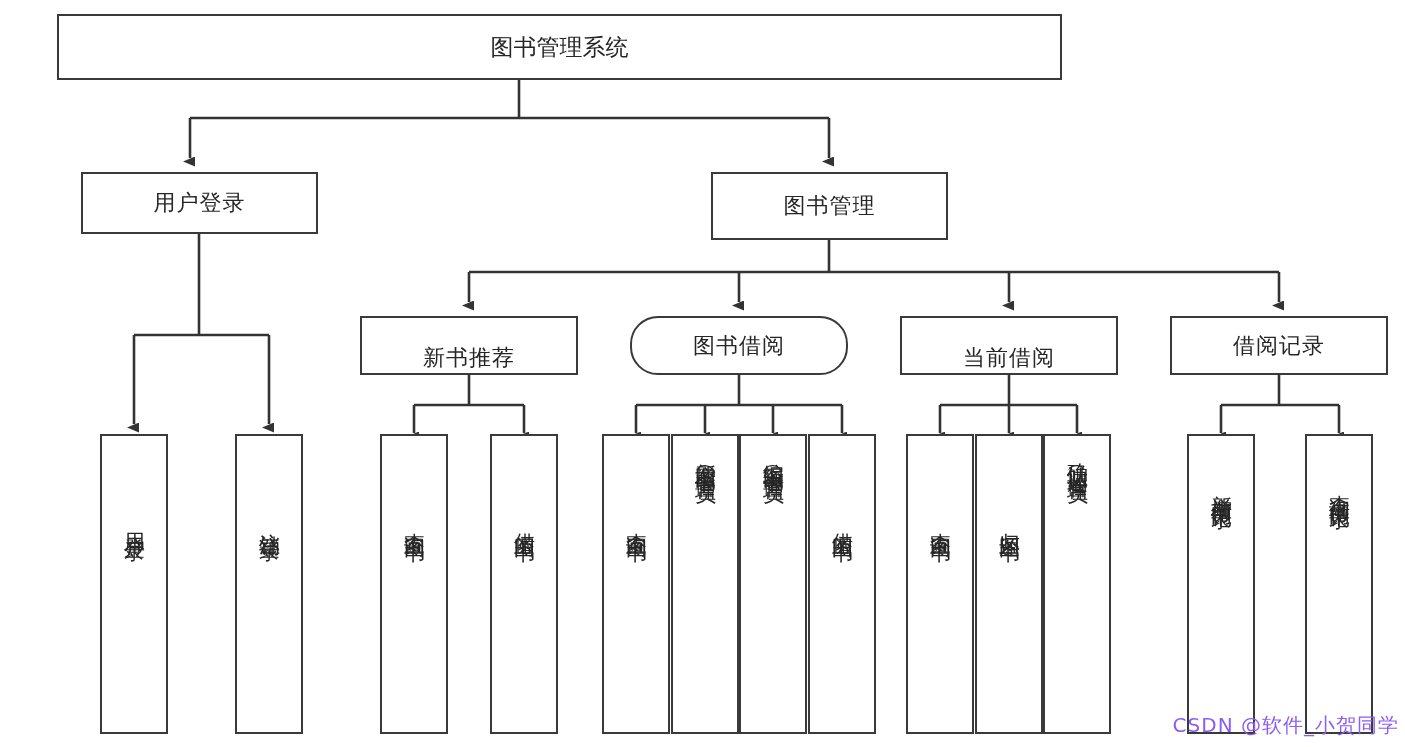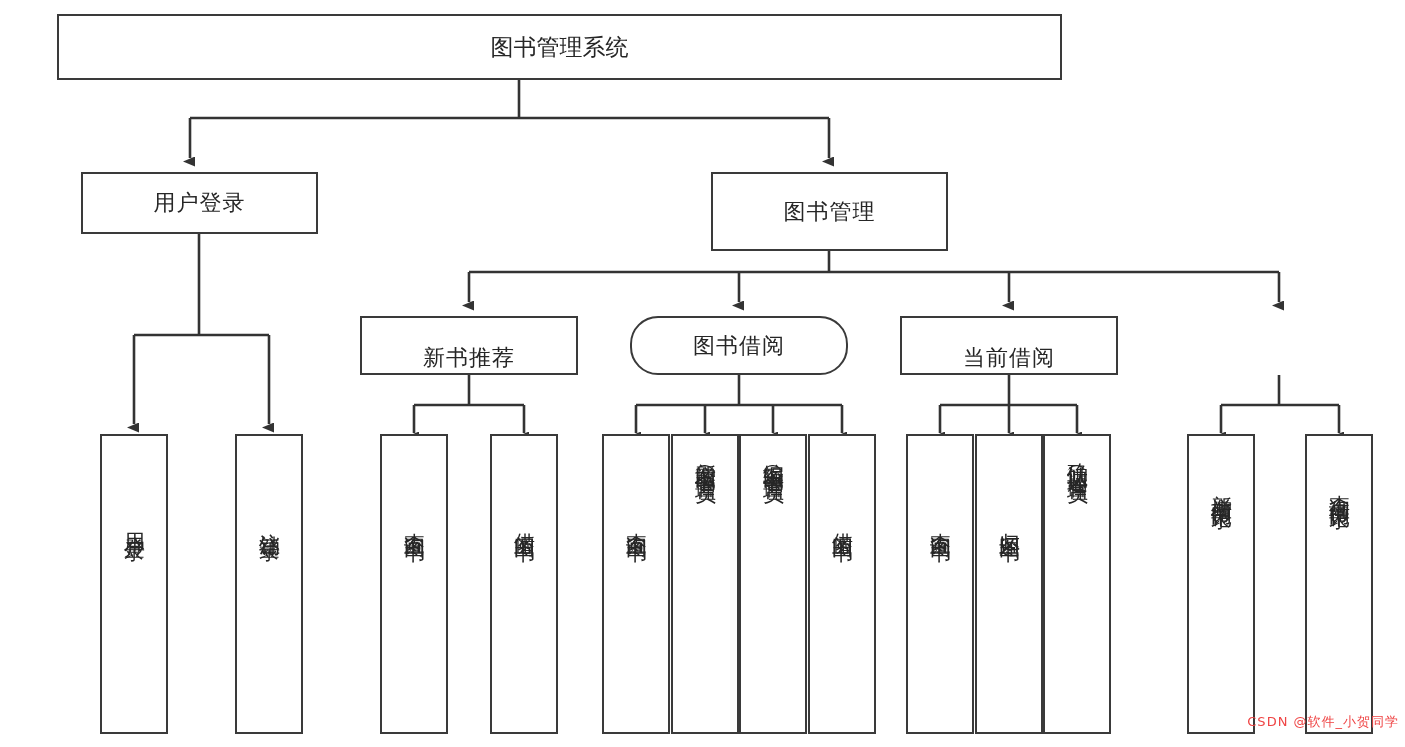--- a/index.html
+++ b/index.html
@@ -24,22 +24,22 @@
   .vlabel{
     writing-mode:vertical-rl;
     text-orientation:upright;
     font-size:21px;
     line-height:1.28;
     letter-spacing:3px;
     color:#262626;
     white-space:nowrap;
   }
   .watermark{
-    position:absolute;right:6px;bottom:16px;
-    font-size:13px;color:#ef4444;letter-spacing:1px;
+    position:absolute;right:6px;bottom:8px;
+    font-size:20px;color:#8b5cf6;letter-spacing:1px;
     white-space:nowrap;
   }
 </style>
 </head>
 <body>
 
 <div id="diagram">
 
   <svg id="wires" viewBox="0 0 1405 747" xmlns="http://www.w3.org/2000/svg">
     <defs>
@@ -91,32 +91,35 @@
     </g>
   </svg>
 
   <div class="node root" style="left:17px;top:14px;width:1005px;height:66px;margin-left:40px;">
     <span>图书管理系统</span>
   </div>
 
   <div class="node h" style="left:81px;top:172px;width:237px;height:62px;">
     <span>用户登录</span>
   </div>
-  <div class="node h" style="left:711px;top:172px;width:237px;height:79px;align-items:center;">
+  <div class="node h" style="left:711px;top:172px;width:237px;height:68px;align-items:center;">
     <span>图书管理</span>
   </div>
 
   <div class="node h" style="left:360px;top:316px;width:218px;height:59px;align-items:flex-end;">
     <span>新书推荐</span>
   </div>
   <div class="node h" style="left:630px;top:316px;width:218px;height:59px;border-radius:28px;">
     <span>图书借阅</span>
   </div>
   <div class="node h" style="left:900px;top:316px;width:218px;height:59px;align-items:flex-end;">
     <span>当前借阅</span>
+  </div>
+  <div class="node h" style="left:1170px;top:316px;width:218px;height:59px;">
+    <span>借阅记录</span>
   </div>
 
   <div class="node vert" style="left:100px;top:434px;width:68px;height:300px;padding-top:80px;">
     <span class="vlabel">用户登录</span>
   </div>
   <div class="node vert" style="left:235px;top:434px;width:68px;height:300px;padding-top:80px;">
     <span class="vlabel">注销登录</span>
   </div>
 
   <div class="node vert" style="left:380px;top:434px;width:68px;height:300px;padding-top:80px;">

